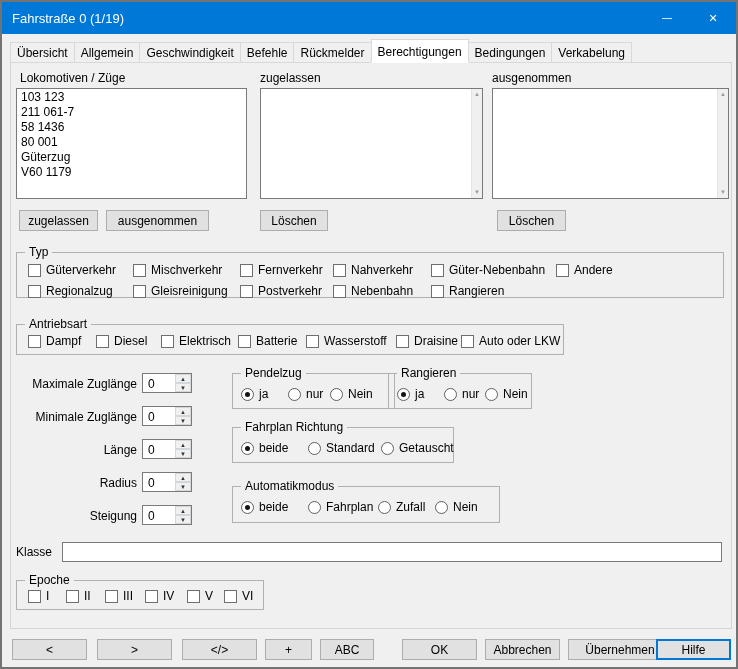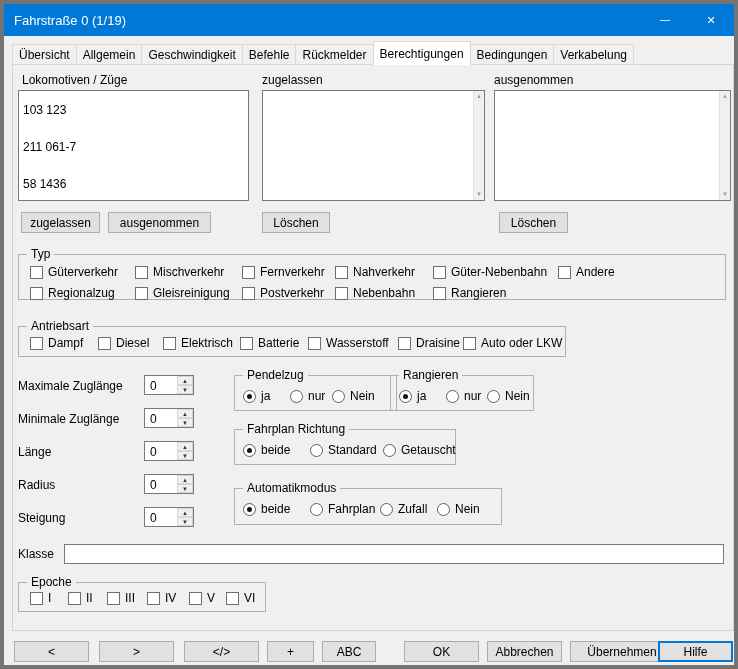--- a/index.html
+++ b/index.html
@@ -1,40 +1,40 @@
 <!DOCTYPE html>
 <html><head>
 <meta charset="utf-8">
 <style>
   * { box-sizing: border-box; margin: 0; padding: 0; font-family: "Liberation Sans", sans-serif; }
   html,body { width: 738px; height: 669px; }
   body { background: #ffffff; font-size: 12px; }
-  .window { position: relative; width: 738px; height: 669px; background: #f0f0f0; border: 4px solid #737373; overflow: hidden; }
+  .window { position: relative; width: 738px; height: 669px; background: #f0f0f0; border: 2px solid #737373; overflow: hidden; }
 
   
   .titlebar { position: absolute; left: 0; top: 0; width: 100%; height: 32px; background: #0078d7; display: flex; align-items: center; }
   .title { flex: 1; color: #fff; font-size: 13px; padding-left: 10px; white-space: nowrap; }
   .capbtn { width: 46px; height: 32px; display: flex; align-items: center; justify-content: center; color: #fff; }
   .capbtn .glyph { font-size: 11px; line-height: 1; }
   .capbtn .glyph.min { font-size: 10px; }
 
   
   .tabstrip { position: absolute; left: 8px; top: 37px; height: 24px; display: flex; align-items: flex-end; z-index: 2; }
   .tab { height: 21px; padding: 3px 6px 0 6px; background: #f0f0f0; border: 1px solid #d9d9d9; margin-left: -1px; line-height: 14px; white-space: nowrap; color: #000; }
   .tab:first-child { margin-left: 0; }
   .tab.active { height: 24px; padding-top: 5px; background: #fff; border-bottom: 1px solid #fff; position: relative; z-index: 3; }
 
   
   .frame { position: absolute; left: 8px; top: 60px; width: 722px; height: 567px; border: 1px solid #d4d4d4; background: #f0f0f0; }
 
   .lbl { position: absolute; white-space: nowrap; color: #000; }
-  .spin-label { text-align: left; }
+  .spin-label { text-align: right; }
 
   .listbox { position: absolute; background: #fff; border: 1px solid #7a7a7a; overflow: hidden; padding: 1px 0; }
-  .lb-item { padding: 11px 4px; line-height: 15px; white-space: nowrap; }
+  .lb-item { padding: 0 4px; line-height: 15px; white-space: nowrap; }
   .sbar { position: absolute; top: 0; right: 0; bottom: 0; width: 11px; background: #f0f0f0; border-left: 1px solid #e3e3e3; display: flex; flex-direction: column; justify-content: space-between; align-items: center; }
   .sarrow { font-size: 6px; color: #9b9b9b; line-height: 11px; }
 
   .btn { position: absolute; height: 21px; background: #e1e1e1; border: 1px solid #adadad; font-size: 12px; color: #000; display: flex; align-items: center; justify-content: center; cursor: default; }
   .btn.default { border: 2px solid #0078d7; }
 
   .group { position: absolute; border: 1px solid #b0b0b0; }
   .gtitle { position: absolute; top: -8px; left: 8px; background: #f0f0f0; padding: 0 4px; line-height: 15px; white-space: nowrap; }
 
   .cb, .rb { position: absolute; display: flex; align-items: center; gap: 5px; white-space: nowrap; height: 14px; }

